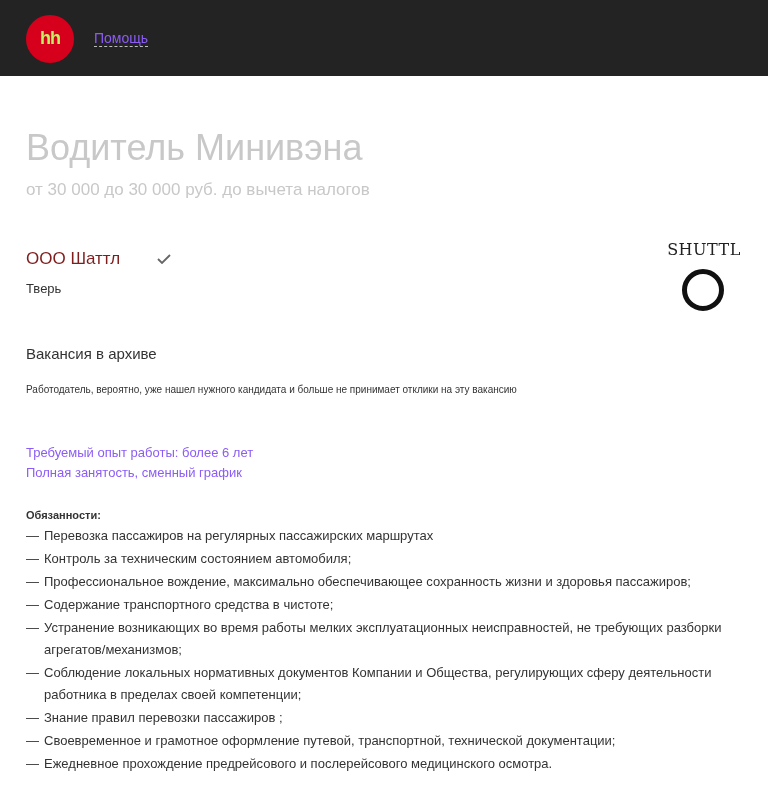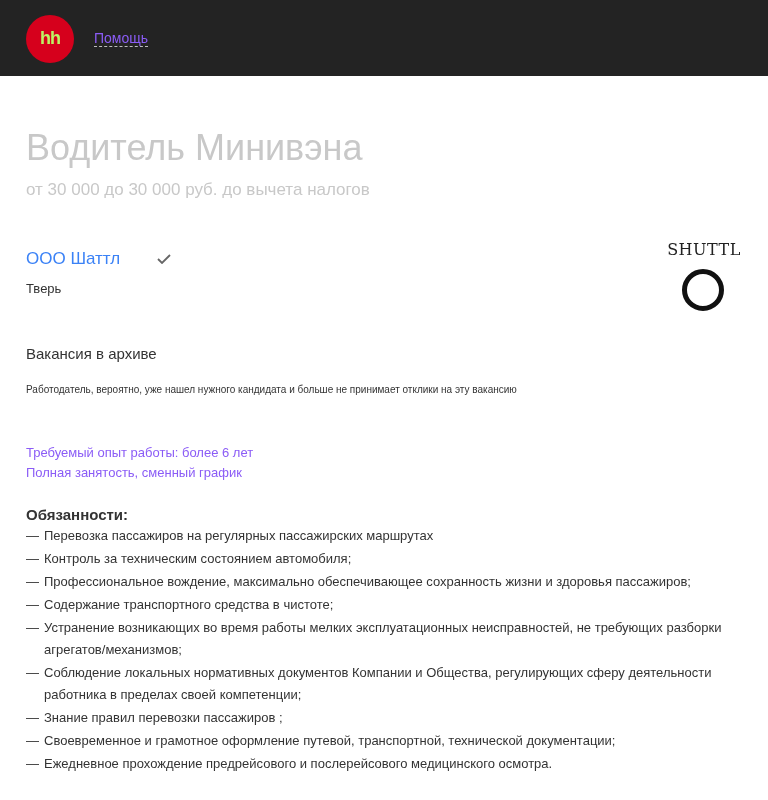--- a/index.html
+++ b/index.html
@@ -7,35 +7,35 @@
   body { font-family: "Liberation Sans", "DejaVu Sans", sans-serif; color: #333333; position: relative; }
 
   .header { position: absolute; left: 0; top: 0; width: 768px; height: 76px; background: #232323; }
   .logo { position: absolute; left: 26px; top: 15px; width: 48px; height: 48px; border-radius: 50%; background: #d6001c; display: flex; align-items: center; justify-content: center; }
   .logo span { color: #bef264; font-weight: bold; font-size: 18px; letter-spacing: -1px; line-height: 1; margin-top: -2px; }
   .help-link { position: absolute; left: 94px; top: 30px; color: #8b5cf6; font-size: 14px; text-decoration: none; border-bottom: 1px dashed #bdbdbd; line-height: 16px; }
 
   .title { position: absolute; left: 26px; top: 127px; font-size: 36px; color: #c8c8c8; font-weight: normal; }
   .salary { position: absolute; left: 26px; top: 180px; font-size: 17px; color: #c8c8c8; }
 
-  .company { position: absolute; left: 26px; top: 249px; font-size: 17px; color: #3b82f6; display: flex; align-items: center; gap: 31px; }
+  .company { position: absolute; left: 26px; top: 249px; font-size: 17px; color: #7f1d1d; display: flex; align-items: center; gap: 31px; }
   .check { margin-left: 6px; width: 14px; height: 10px; display: inline-block; }
   .city { position: absolute; left: 26px; top: 281px; font-size: 13px; color: #333333; }
 
   .company-logo { position: absolute; left: 654px; top: 240px; width: 100px; height: 75px; }
   .company-logo .logo-text { font-family: "DejaVu Serif", "Liberation Serif", serif; font-size: 16px; color: #222; letter-spacing: 0.5px; text-align: center; width: 100%; display: block; }
   .company-logo .ring { position: absolute; left: 28px; top: 29px; width: 42px; height: 42px; border: 5px solid #111; border-radius: 50%; }
 
   .archive-title { position: absolute; left: 26px; top: 345px; font-size: 15px; color: #333; font-weight: normal; }
   .archive-text { position: absolute; left: 26px; top: 384px; font-size: 10px; color: #333; }
 
   .exp { position: absolute; left: 26px; top: 443px; font-size: 13px; color: #8b5cf6; line-height: 20px; }
 
   .duties { position: absolute; left: 26px; top: 507px; width: 720px; font-size: 13px; color: #333; }
-  .duties-title { font-weight: bold; font-size: 15px; line-height: 16px; margin-bottom: 2px; }
+  .duties-title { font-weight: bold; font-size: 11px; line-height: 16px; margin-bottom: 2px; }
   .duty { position: relative; padding-left: 18px; line-height: 22px; margin-bottom: 1px; }
   .duty .dash { position: absolute; left: 0; top: 0; }
   .duty.wrap { line-height: 22px; }
 </style>
 </head>
 <body>
 
 <div class="header">
   <div class="logo">
     <span>hh</span>

